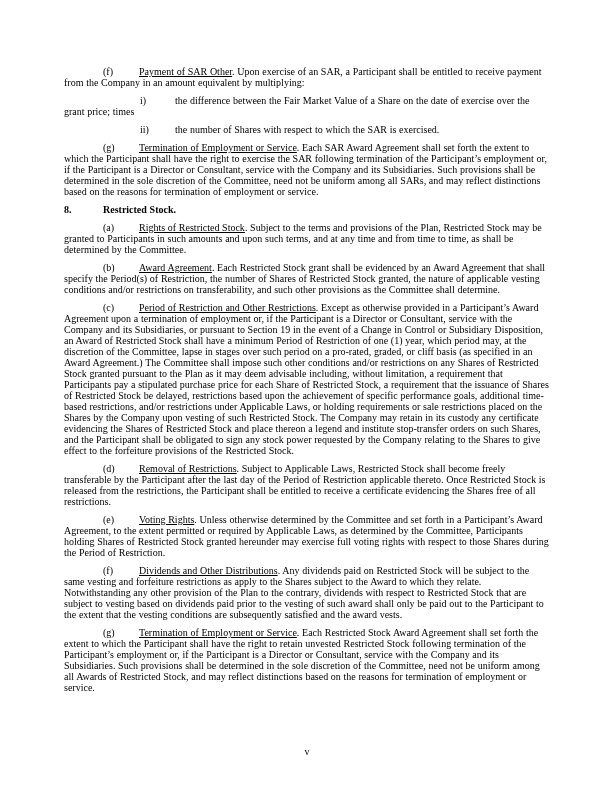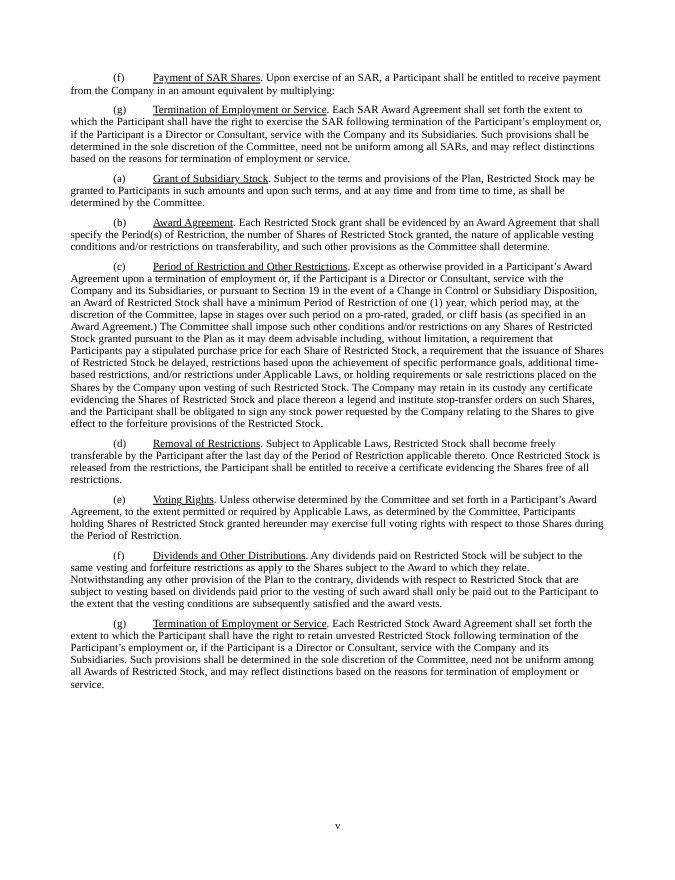--- a/index.html
+++ b/index.html
@@ -54,29 +54,32 @@
     line-height: 11px;
     font-size: 10px;
   }
 </style>
 </head>
 <body>
 
 <div class="page">
   <div class="content">
 
-    <p class="para labeled"><span class="lbl">(f)</span><span class="hd">Payment of SAR Shares</span><span>. Upon exercise of an SAR, a Participant shall be entitled to receive payment from the Company in an amount equivalent by multiplying:</span></p>
+    <p class="para labeled"><span class="lbl">(f)</span><span class="hd">Payment of SAR Other</span><span>. Upon exercise of an SAR, a Participant shall be entitled to receive payment from the Company in an amount equivalent by multiplying:</span></p>
 
+    <p class="para list"><span class="lbl-list">i)</span><span>the difference between the Fair Market Value of a Share on the date of exercise over the grant price; times</span></p>
 
+    <p class="para list"><span class="lbl-list">ii)</span><span>the number of Shares with respect to which the SAR is exercised.</span></p>
 
 
     <p class="para labeled"><span class="lbl">(g)</span><span class="hd">Termination of Employment or Service</span><span>. Each SAR Award Agreement shall set forth the extent to which the Participant shall have the right to exercise the SAR following termination of the Participant’s employment or, if the Participant is a Director or Consultant, service with the Company and its Subsidiaries. Such provisions shall be determined in the sole discretion of the Committee, need not be uniform among all SARs, and may reflect distinctions based on the reasons for termination of employment or service.</span></p>
 
+    <p class="para section"><span class="lbl-sec">8.</span><span>Restricted Stock</span><span>.</span></p>
 
-    <p class="para labeled"><span class="lbl">(a)</span><span class="hd">Grant of Subsidiary Stock</span><span>. Subject to the terms and provisions of the Plan, Restricted Stock may be granted to Participants in such amounts and upon such terms, and at any time and from time to time, as shall be determined by the Committee.</span></p>
+    <p class="para labeled"><span class="lbl">(a)</span><span class="hd">Rights of Restricted Stock</span><span>. Subject to the terms and provisions of the Plan, Restricted Stock may be granted to Participants in such amounts and upon such terms, and at any time and from time to time, as shall be determined by the Committee.</span></p>
 
     <p class="para labeled"><span class="lbl">(b)</span><span class="hd">Award Agreement</span><span>. Each Restricted Stock grant shall be evidenced by an Award Agreement that shall specify the Period(s) of Restriction, the number of Shares of Restricted Stock granted, the nature of applicable vesting conditions and/or restrictions on transferability, and such other provisions as the Committee shall determine.</span></p>
 
     <p class="para labeled"><span class="lbl">(c)</span><span class="hd">Period of Restriction and Other Restrictions</span><span>. Except as otherwise provided in a Participant’s Award Agreement upon a termination of employment or, if the Participant is a Director or Consultant, service with the Company and its Subsidiaries, or pursuant to Section 19 in the event of a Change in Control or Subsidiary Disposition, an Award of Restricted Stock shall have a minimum Period of Restriction of one (1) year, which period may, at the discretion of the Committee, lapse in stages over such period on a pro-rated, graded, or cliff basis (as specified in an Award Agreement.) The Committee shall impose such other conditions and/or restrictions on any Shares of Restricted Stock granted pursuant to the Plan as it may deem advisable including, without limitation, a requirement that Participants pay a stipulated purchase price for each Share of Restricted Stock, a requirement that the issuance of Shares of Restricted Stock be delayed, restrictions based upon the achievement of specific performance goals, additional time-based restrictions, and/or restrictions under Applicable Laws, or holding requirements or sale restrictions placed on the Shares by the Company upon vesting of such Restricted Stock. The Company may retain in its custody any certificate evidencing the Shares of Restricted Stock and place thereon a legend and institute stop-transfer orders on such Shares, and the Participant shall be obligated to sign any stock power requested by the Company relating to the Shares to give effect to the forfeiture provisions of the Restricted Stock.</span></p>
 
     <p class="para labeled"><span class="lbl">(d)</span><span class="hd">Removal of Restrictions</span><span>. Subject to Applicable Laws, Restricted Stock shall become freely transferable by the Participant after the last day of the Period of Restriction applicable thereto. Once Restricted Stock is released from the restrictions, the Participant shall be entitled to receive a certificate evidencing the Shares free of all restrictions.</span></p>
 
     <p class="para labeled"><span class="lbl">(e)</span><span class="hd">Voting Rights</span><span>. Unless otherwise determined by the Committee and set forth in a Participant’s Award Agreement, to the extent permitted or required by Applicable Laws, as determined by the Committee, Participants holding Shares of Restricted Stock granted hereunder may exercise full voting rights with respect to those Shares during the Period of Restriction.</span></p>
 
     <p class="para labeled"><span class="lbl">(f)</span><span class="hd">Dividends and Other Distributions</span><span>. Any dividends paid on Restricted Stock will be subject to the same vesting and forfeiture restrictions as apply to the Shares subject to the Award to which they relate. Notwithstanding any other provision of the Plan to the contrary, dividends with respect to Restricted Stock that are subject to vesting based on dividends paid prior to the vesting of such award shall only be paid out to the Participant to the extent that the vesting conditions are subsequently satisfied and the award vests.</span></p>

